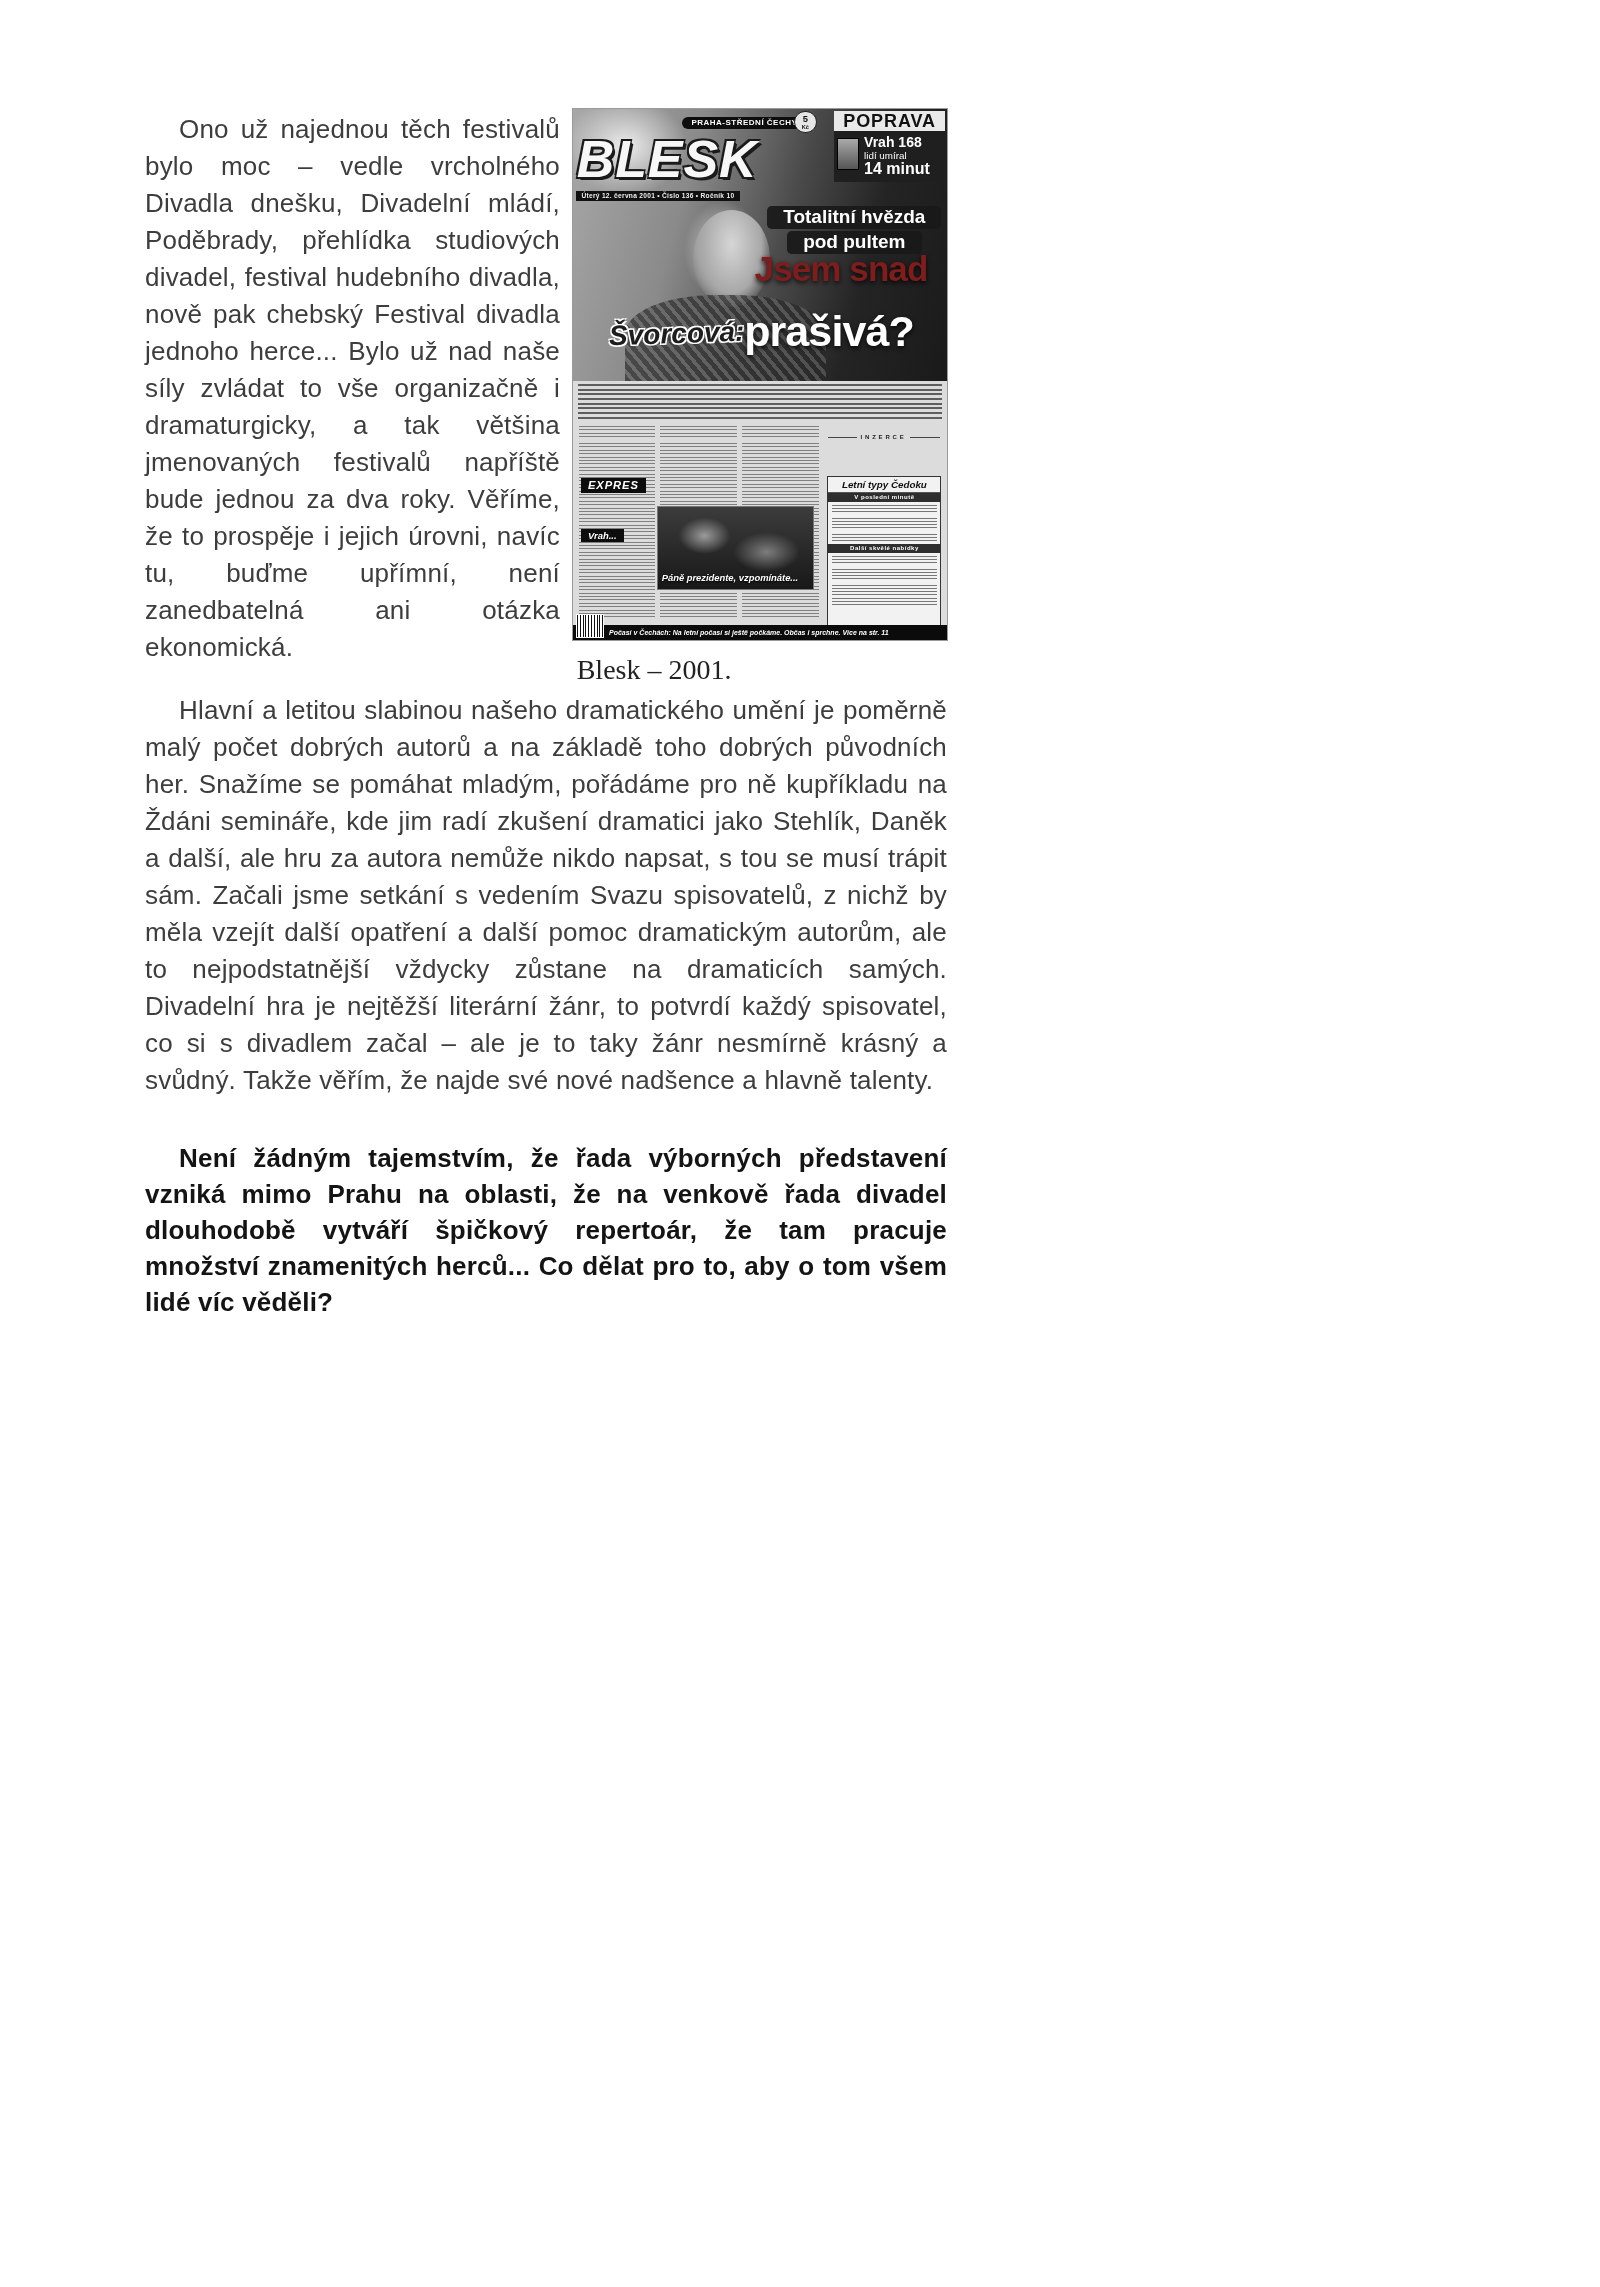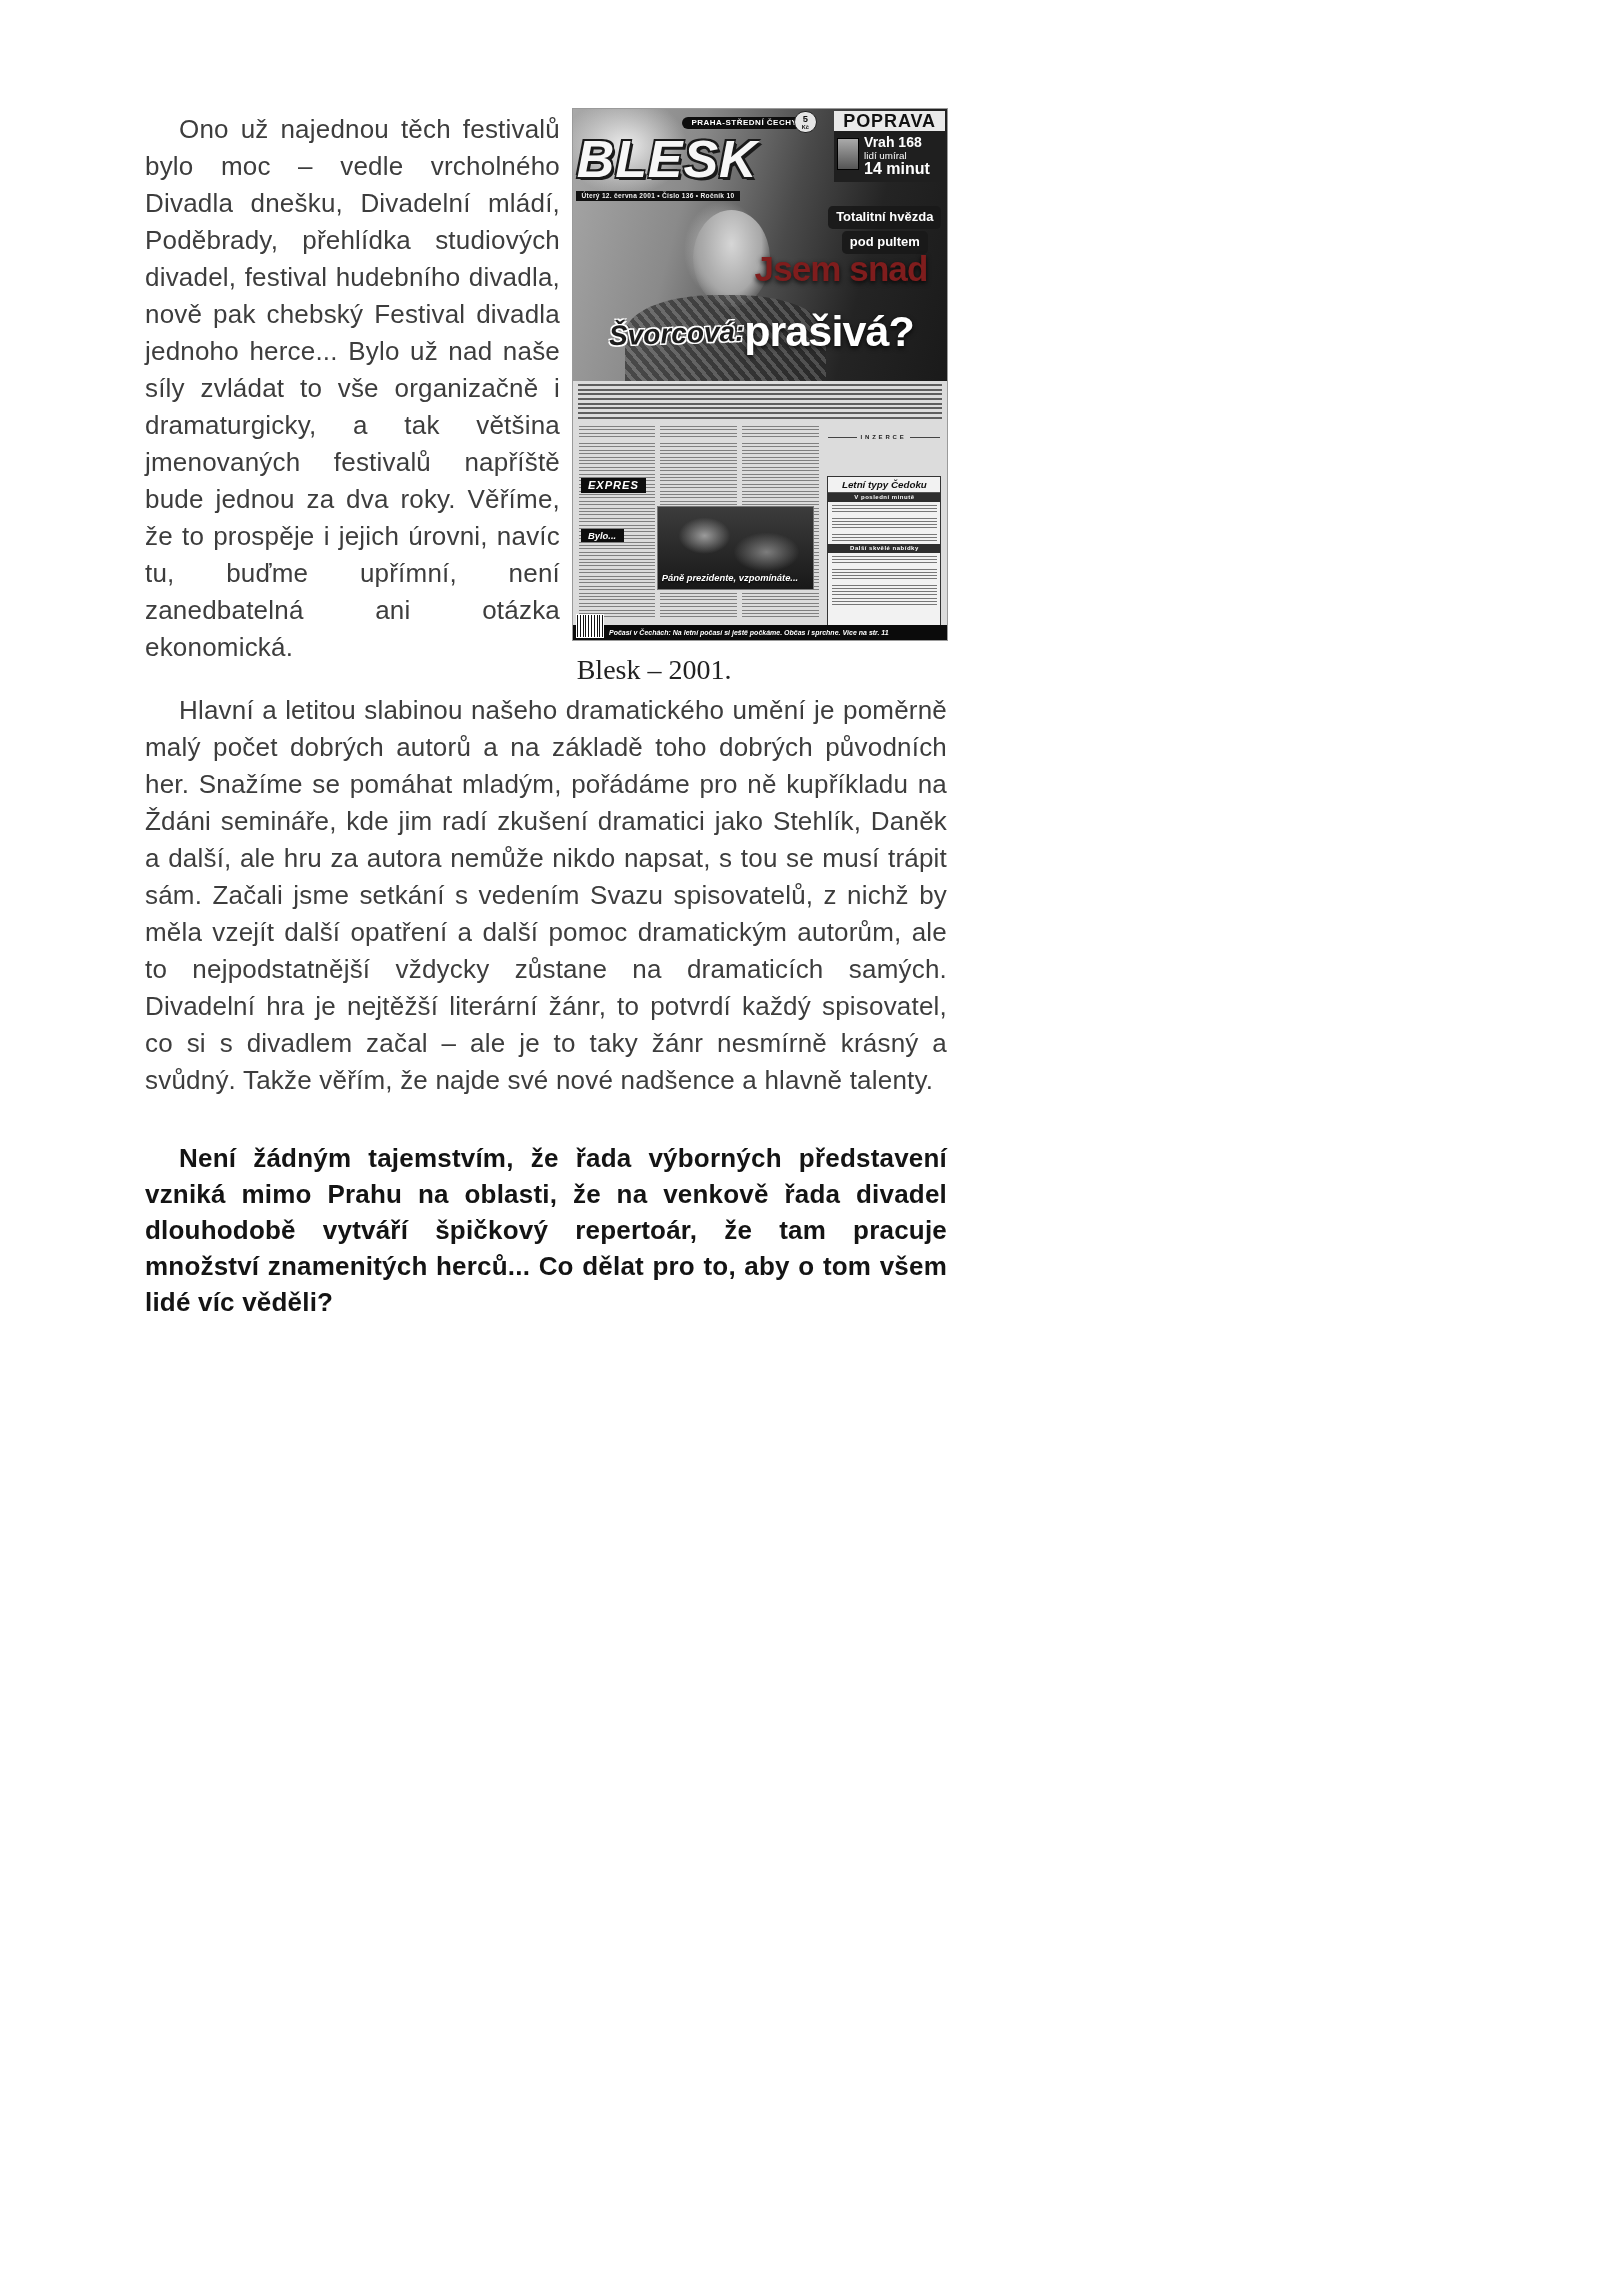--- a/index.html
+++ b/index.html
@@ -64,22 +64,22 @@
   .np-pl2{font-weight:400;font-size:9.8px;line-height:11.2px;}
   .np-pl3{font-weight:900;font-size:16px;line-height:16px;}
 
   .np-masthead{position:absolute;top:22.5px;left:3.7px;z-index:4;font-style:italic;font-weight:900;
     font-size:52px;line-height:54px;color:#f7f7f7;letter-spacing:0.9px;
     text-shadow:2.8px 2.8px 0 #1a1a1a,-1.9px -1.9px 0 #1a1a1a,1.9px -1.9px 0 #1a1a1a,-1.9px 1.9px 0 #1a1a1a,1.9px 1.9px 0 #1a1a1a;}
   .np-dateline{position:absolute;top:82px;left:2.8px;z-index:4;background:#101010;color:#eee;
     font-size:6.6px;line-height:10.3px;font-weight:700;padding:0 5.6px;letter-spacing:0.3px;white-space:nowrap;}
 
   .np-kicker{position:absolute;top:97px;right:5.6px;z-index:4;display:flex;flex-direction:column;align-items:center;gap:2.8px;}
-  .np-kicker span{background:rgba(25,25,25,.92);color:#fff;font-weight:700;font-size:13px;line-height:22.5px;
-    padding:0 8px;border-radius:4.7px;white-space:nowrap;}
+  .np-kicker span{background:rgba(25,25,25,.92);color:#fff;font-weight:700;font-size:19px;line-height:22.5px;
+    padding:0 16px;border-radius:4.7px;white-space:nowrap;}
 
   .np-h1{position:absolute;top:138px;left:167px;width:202px;text-align:center;z-index:4;color:#7f1d1d;
     font-weight:900;font-size:35px;line-height:43px;letter-spacing:-0.9px;text-shadow:0 1.9px 5.6px rgba(0,0,0,.85);}
   .np-h2{position:absolute;top:200px;left:141px;width:230px;text-align:center;z-index:4;color:#fff;
     font-weight:900;font-size:43px;line-height:45px;letter-spacing:-0.9px;text-shadow:0 1.9px 5.6px rgba(0,0,0,.85);}
   .np-name{position:absolute;top:210px;left:36px;z-index:4;color:#1d1d1d;font-style:italic;font-weight:900;
     font-size:28px;line-height:30px;transform:rotate(-2deg);
     text-shadow:-1.4px -1.4px 0 #fff,1.4px -1.4px 0 #fff,-1.4px 1.4px 0 #fff,1.4px 1.4px 0 #fff;}
 
   .np-bodyarea{position:absolute;top:272px;left:0;right:0;bottom:15px;background:#dcdcdc;z-index:2;}
@@ -167,21 +167,21 @@
 
           <div class="np-bodyarea"></div>
           <div class="np-microcap"></div>
           <div class="np-cols">
             <div class="ft"></div>
             <div class="ft"></div>
             <div class="ft"></div>
           </div>
 
           <div class="np-express">EXPRES</div>
-          <div class="np-dnes">Bylo...</div>
+          <div class="np-dnes">Vrah...</div>
 
           <div class="np-photo-mid">
             <div class="cap">Páně prezidente, vzpomínáte...</div>
           </div>
 
           <div class="np-inzerce">INZERCE</div>
 
           <div class="np-ad">
             <div class="np-ad-title">Letní typy Čedoku</div>
             <div class="np-ad-sub">V poslední minutě</div>

